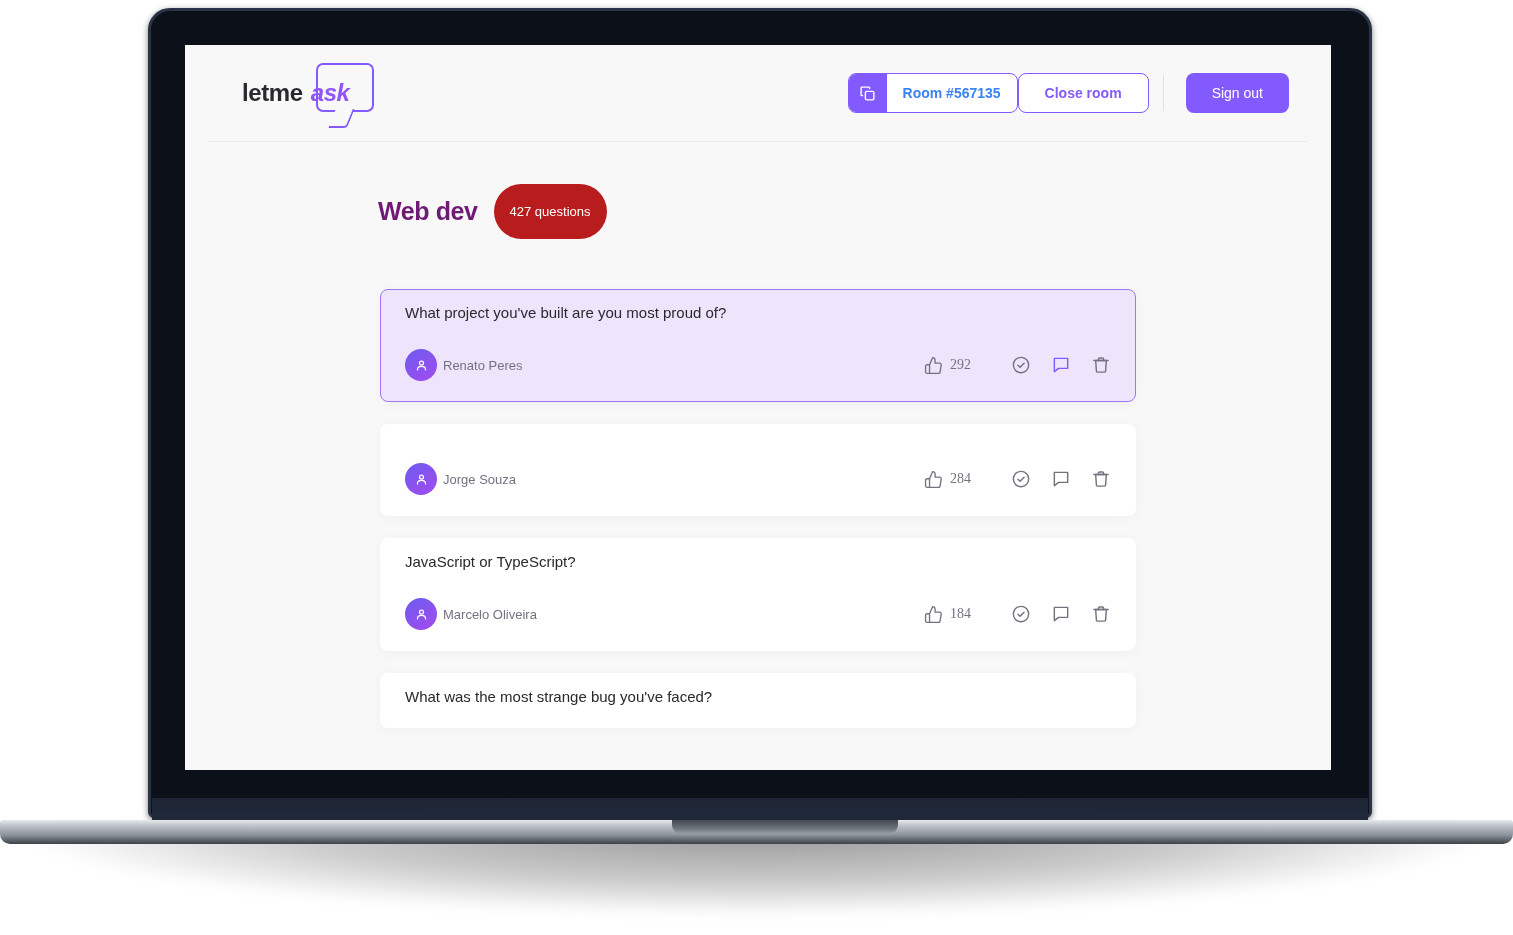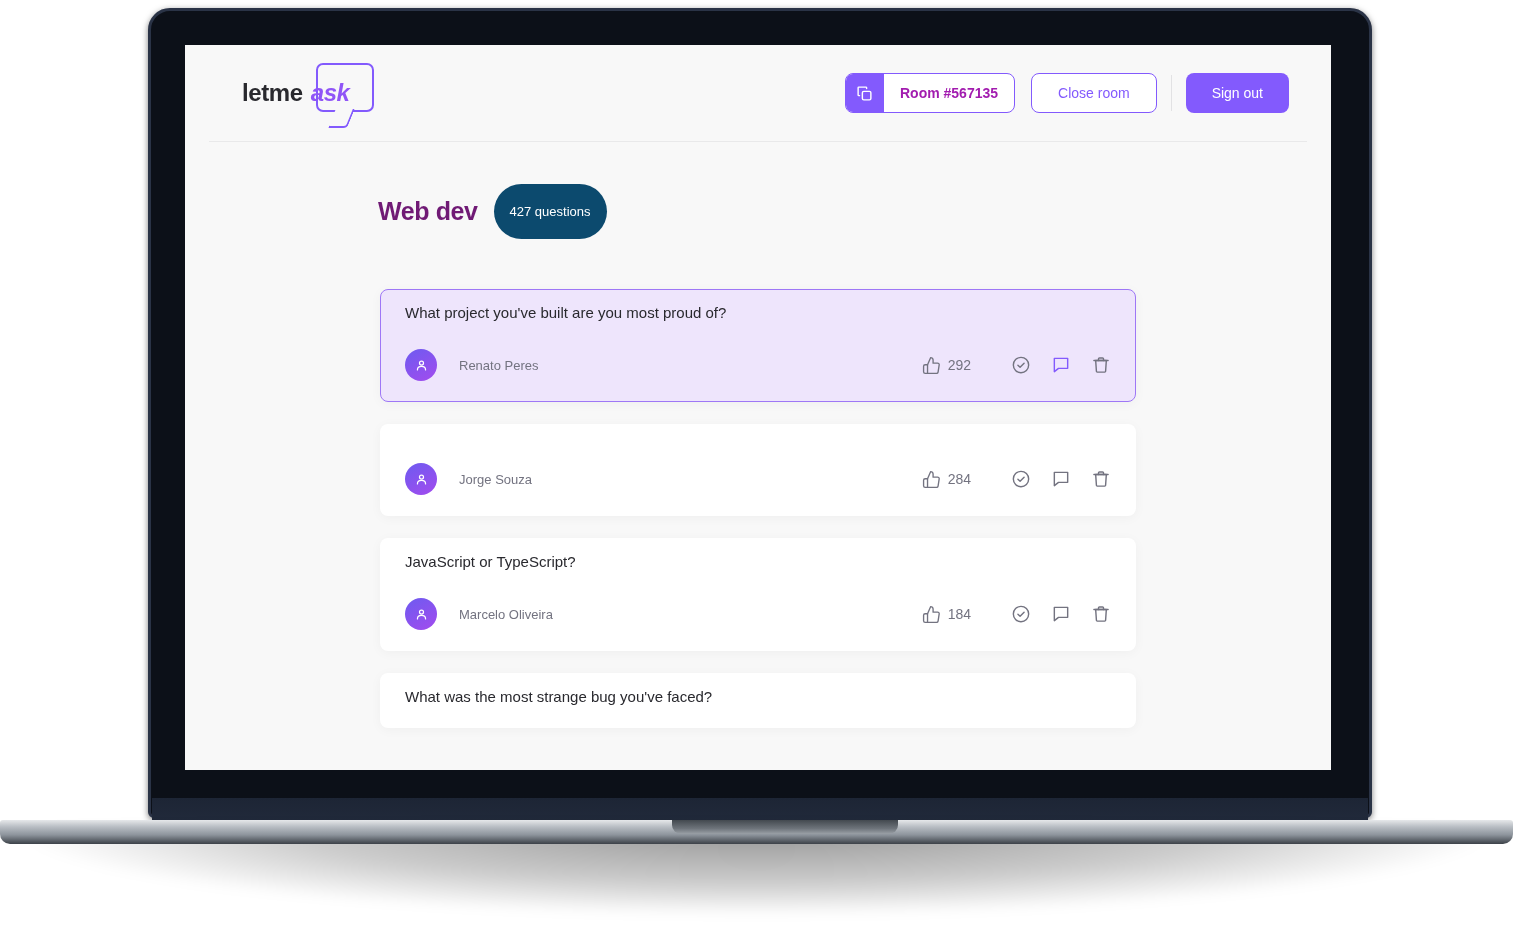--- a/index.html
+++ b/index.html
@@ -154,34 +154,33 @@
   }
   .room-code-icon {
     width: 38px; height: 100%;
     background: #835afd;
     display: flex; align-items: center; justify-content: center;
   }
   .room-code-text {
     padding: 0 16px;
     font-size: 14px;
     font-weight: 700;
-    color: #a21caf;
+    color: #3b82f6;
     white-space: nowrap;
   }
 
   .btn-outline {
     height: 40px;
     padding: 0 26px;
-    margin-left: 16px;
     background: #fff;
     border: 1px solid #835afd;
     border-radius: 8px;
     color: #835afd;
     font-size: 14px;
-    font-weight: 400;
+    font-weight: 700;
     font-family: "Liberation Sans", sans-serif;
     cursor: pointer;
     white-space: nowrap;
   }
 
   .header-sep {
     width: 1px;
     height: 36px;
     background: #e2e2e4;
     margin: 0 14px;
@@ -192,39 +191,40 @@
     padding: 0 26px;
     background: #835afd;
     border: none;
     border-radius: 8px;
     color: #ffffff;
     font-size: 14px;
     font-weight: 500;
     font-family: "Liberation Sans", sans-serif;
     cursor: pointer;
     white-space: nowrap;
+    margin-left: 8px;
   }
 
   
   .main { padding: 0 0 0 0; }
 
   .title-row {
     display: flex;
     align-items: center;
     padding: 42px 0 0 193px;
   }
   .room-title {
     font-size: 25px;
     font-weight: 700;
     color: #701a75;
     letter-spacing: -0.4px;
   }
   .badge {
     margin-left: 16px;
-    background: #0c4a6e;
+    background: #b91c1c;
     color: #fff;
     font-size: 13px;
     font-weight: 500;
     padding: 20px 16px;
     border-radius: 999px;
     white-space: nowrap;
   }
 
   .question-list {
     margin: 50px auto 0 auto;
@@ -259,35 +259,35 @@
 
   .q-author { display: flex; align-items: center; }
   .avatar {
     width: 32px; height: 32px;
     border-radius: 50%;
     background: linear-gradient(150deg, #6d5bf0 0%, #a34bee 100%);
     display: flex; align-items: center; justify-content: center;
     flex-shrink: 0;
   }
   .author-name {
-    margin-left: 22px;
+    margin-left: 6px;
     font-size: 13px;
     color: #737380;
   }
 
   .q-actions { display: flex; align-items: center; }
   .like-btn {
     display: flex;
     align-items: center;
     gap: 7px;
     background: none;
     border: none;
     color: #737380;
     font-size: 14px;
-    font-family: Liberation Sans, sans-serif;
+    font-family: Liberation Serif, serif;
     cursor: pointer;
     padding: 0;
     margin-right: 20px;
   }
   .icon-btn {
     background: none;
     border: none;
     padding: 0;
     margin-left: 20px;
     cursor: pointer;

